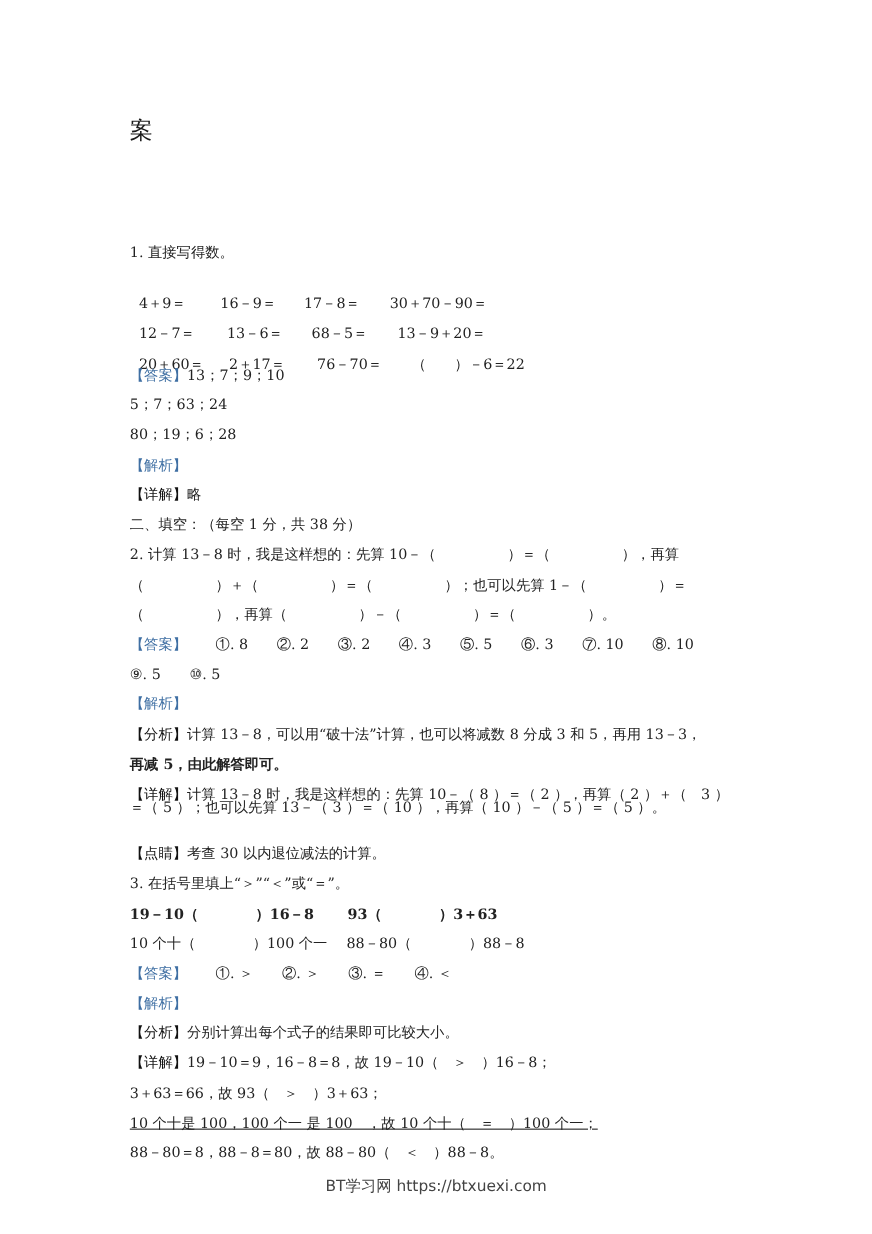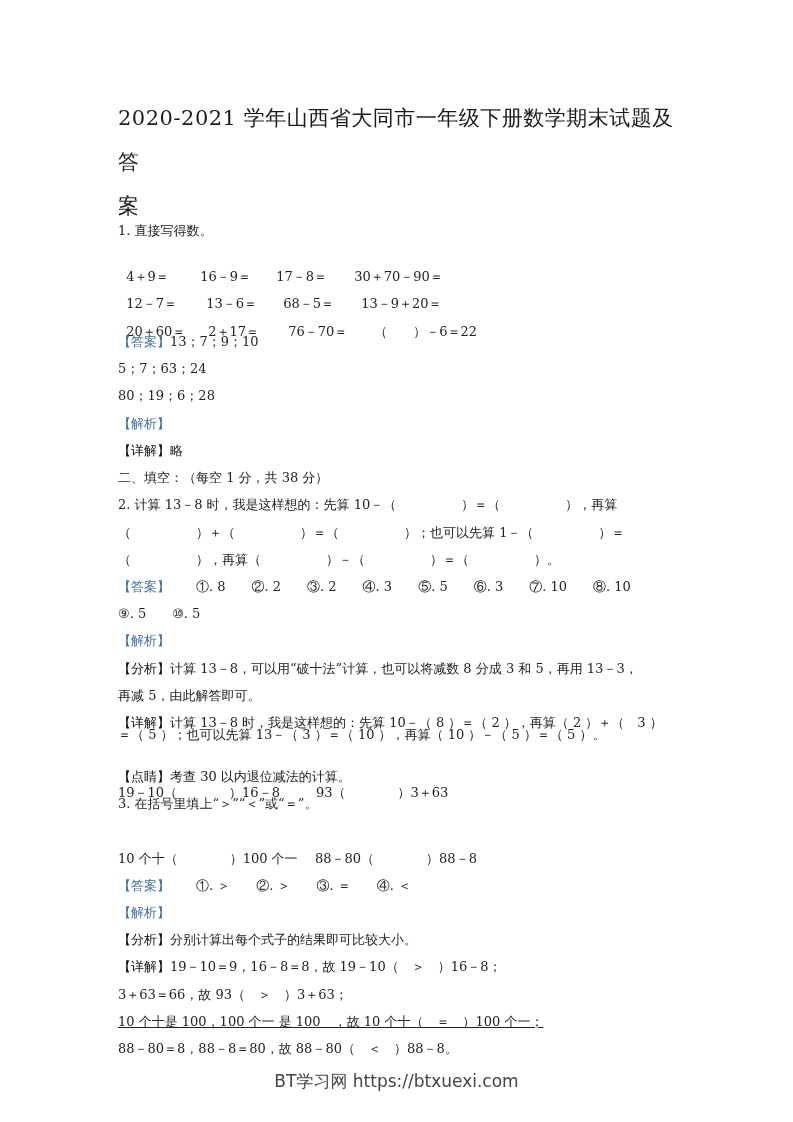--- a/index.html
+++ b/index.html
@@ -4,28 +4,27 @@
 <style>
   html, body { margin: 0; padding: 0; background: #ffffff; }
   body { width: 793px; height: 1122px; position: relative; overflow: hidden;
          font-family: "DejaVu Serif", "Liberation Serif", serif; color: #222; }
   .title { position: absolute; left: 118px; top: 96px; width: 570px;
            font-size: 21px; line-height: 44px; color: #1a1a1a; letter-spacing: 0.5px; }
   .line { position: absolute; left: 118px; font-size: 13px; line-height: 18px; white-space: pre; color: #222; margin-top: 44px; }
   .tag { color: #3f6fa3; }
   .tag-black { color: #111; }
   .footer { position: absolute; left: 0; width: 793px; top: 1070px; text-align: center;
-            font-family: "DejaVu Sans", "Liberation Sans", sans-serif; font-size: 17px; color: #444; }
+            font-family: "DejaVu Sans", "Liberation Sans", sans-serif; font-size: 14px; color: #444; }
   .cell { display: inline-block; }
 </style>
 </head>
 <body>
 
 <div class="title">
-  <div>2020-2021 学年山西省大同市一年级下册数学期末试题及答</div>
   <div>案</div>
 </div>
 
 <div class="line" style="top:178px;">1. 直接写得数。</div>
 
 <div class="line" style="top:206px;">
   <span class="cell" style="width:74px">4＋9＝</span><span class="cell" style="width:76px">16－9＝</span><span class="cell" style="width:78px">17－8＝</span><span class="cell">30＋70－90＝</span>
 </div>
 <div class="line" style="top:233px;">
   <span class="cell" style="width:80px">12－7＝</span><span class="cell" style="width:77px">13－6＝</span><span class="cell" style="width:78px">68－5＝</span><span class="cell">13－9＋20＝</span>
@@ -42,27 +41,27 @@
 
 <div class="line" style="top:425px;">二、填空：（每空 1 分，共 38 分）</div>
 
 <div class="line" style="top:452px;">2. 计算 13－8 时，我是这样想的：先算 10－（　　　　　）＝（　　　　　），再算</div>
 <div class="line" style="top:480px;">（　　　　　）＋（　　　　　）＝（　　　　　）；也可以先算 1－（　　　　　）＝</div>
 <div class="line" style="top:507px;text-align:right;">（　　　　　），再算（　　　　　）－（　　　　　）＝（　　　　　）。</div>
 <div class="line" style="top:534px;"><span class="tag">【答案】</span><span>　　</span><span>①. 8　　②. 2　　③. 2　　④. 3　　⑤. 5　　⑥. 3　　⑦. 10　　⑧. 10</span></div>
 <div class="line" style="top:561px;">⑨. 5　　⑩. 5</div>
 <div class="line" style="top:588px;"><span class="tag">【解析】</span></div>
 <div class="line" style="top:616px;"><span class="tag-black">【分析】</span><span>计算 13－8，可以用“破十法”计算，也可以将减数 8 分成 3 和 5，再用 13－3，</span></div>
-<div class="line" style="top:643px;">再减 5，由此解答即可。</div>
+<div class="line" style="top:643px;font-weight:bold;">再减 5，由此解答即可。</div>
 <div class="line" style="top:670px;"><span class="tag-black">【详解】</span><span>计算 13－8 时，我是这样想的：先算 10－（ 8 ）＝（ 2 ），再算（ 2 ）＋（　3 ）</span></div>
 <div class="line" style="top:682px;">＝（ 5 ）；也可以先算 13－（ 3 ）＝（ 10 ），再算（ 10 ）－（ 5 ）＝（ 5 ）。</div>
 <div class="line" style="top:724px;"><span class="tag-black">【点睛】</span><span>考查 30 以内退位减法的计算。</span></div>
 
 <div class="line" style="top:751px;">3. 在括号里填上“＞”“＜”或“＝”。</div>
-<div class="line" style="top:740px;"><span class="cell" style="width:198px">19－10（　　　　）16－8</span><span>93（　　　　）3＋63</span></div>
+<div class="line" style="top:779px;font-weight:bold;"><span class="cell" style="width:198px">19－10（　　　　）16－8</span><span>93（　　　　）3＋63</span></div>
 <div class="line" style="top:806px;"><span class="cell" style="width:197px">10 个十（　　　　）100 个一</span><span>88－80（　　　　）88－8</span></div>
 <div class="line" style="top:833px;"><span class="tag">【答案】</span><span>　　</span><span>①. ＞　　②. ＞　　③. ＝　　④. ＜</span></div>
 <div class="line" style="top:860px;"><span class="tag">【解析】</span></div>
 <div class="line" style="top:887px;"><span class="tag-black">【分析】</span><span>分别计算出每个式子的结果即可比较大小。</span></div>
 <div class="line" style="top:914px;"><span class="tag-black">【详解】</span><span>19－10＝9，16－8＝8，故 19－10（　＞　）16－8；</span></div>
 <div class="line" style="top:942px;">3＋63＝66，故 93（　＞　）3＋63；</div>
 <div class="line" style="top:969px;text-decoration:underline;">10 个十是 100，100 个一 是 100　，故 10 个十（　＝　）100 个一；</div>
 <div class="line" style="top:996px;">88－80＝8，88－8＝80，故 88－80（　＜　）88－8。</div>
 
 <div class="footer">BT学习网 https://btxuexi.com</div>

